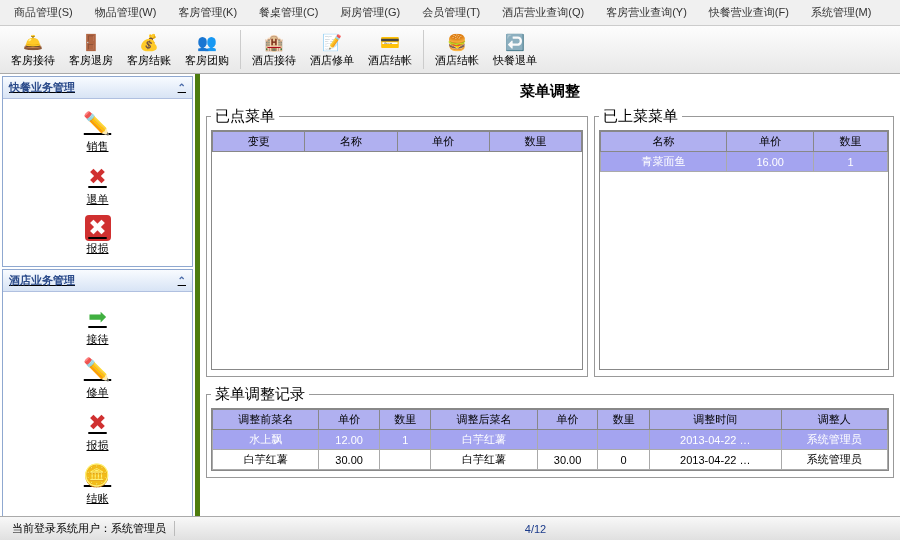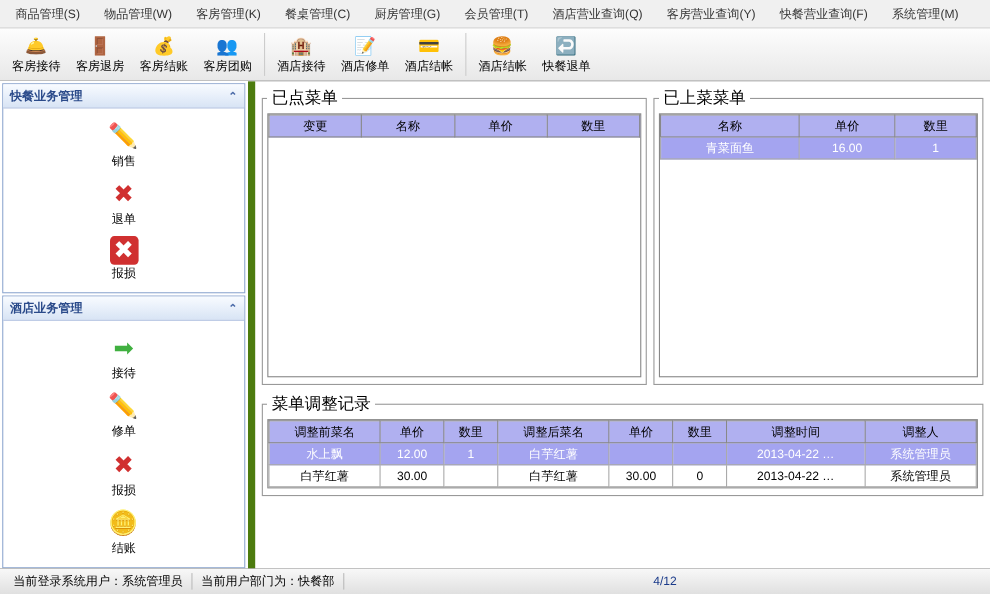--- a/index.html
+++ b/index.html
@@ -4,21 +4,21 @@
 <style>
 * { box-sizing: border-box; margin: 0; padding: 0; }
 body { font-family: "Microsoft YaHei", SimSun, sans-serif; font-size: 11px; background: #fff; width: 900px; height: 540px; overflow: hidden; }
 .menubar { display: flex; background: #f0f0f0; border-bottom: 1px solid #ccc; padding: 2px 4px; gap: 2px; }
 .menubar span { padding: 3px 10px; cursor: pointer; color: #333; }
 .toolbar { display: flex; background: linear-gradient(#fdfdfd,#e8e8e8); border-bottom: 1px solid #aaa; padding: 2px 4px; }
 .tb-btn { display: flex; flex-direction: column; align-items: center; padding: 2px 6px; cursor: pointer; border: 1px solid transparent; }
 .tb-icon { width: 22px; height: 22px; display: flex; align-items: center; justify-content: center; font-size: 16px; }
 .tb-sep { width: 1px; background: #ccc; margin: 2px 4px; }
 .body { display: flex; height: calc(540px - 58px - 18px); }
-.sidebar { width: 232px; border-right: 7px solid #4d7c0f; background: #fff; overflow-y: auto; }
+.sidebar { width: 200px; border-right: 5px solid #4d7c0f; background: #fff; overflow-y: auto; text-decoration: underline; }
 .panel { border: 1px solid #8fa8d0; margin: 2px; }
 .panel-hd { background: linear-gradient(#f8fbff,#d8e4f5); color: #2a4a8a; font-weight: bold; padding: 3px 6px; display: flex; justify-content: space-between; align-items: center; border-bottom: 1px solid #b0c0e0; }
 .panel-hd .chev { color: #4a6aa8; font-size: 10px; }
 .panel-body { display: flex; flex-direction: column; align-items: center; padding: 6px 0; }
 .side-item { display: flex; flex-direction: column; align-items: center; margin: 4px 0; cursor: pointer; }
 .side-icon { width: 30px; height: 30px; display: flex; align-items: center; justify-content: center; font-size: 22px; }
 .main { flex: 1; padding: 6px; overflow: auto; }
 .title { text-align: center; font-weight: bold; font-size: 15px; margin: 2px 0 6px; }
 .sel-row { display: flex; align-items: center; gap: 6px; margin-bottom: 4px; color: #b00; font-weight: bold; }
 .sel-row select { width: 120px; border: 1px solid #666; font-size: 11px; }
@@ -143,20 +143,21 @@
       </div>
       <div class="panel">
         <div class="panel-hd">
           <span>客房业务管理</span>
           <span class="chev">⌃</span>
         </div>
       </div>
     </div>
 
   <div class="main">
+    <div class="title">菜单调整</div>
 
     <div class="boxes">
       <fieldset class="fieldset fs-left">
         <legend>已点菜单</legend>
         <div class="tbl-container">
           <table>
             <thead>
                 <tr id="ordered-head">
                   <th>变更</th>
                   <th>名称</th>
@@ -230,15 +231,14 @@
               </tr>
             </tbody>
         </table>
       </div>
     </fieldset>
   </div>
 </div>
 
 <div class="statusbar">
   <span class="seg"><span>当前登录系统用户：</span><span>系统管理员</span></span>
-  <span class="seg"><span>当前用户部门为：</span><span>快餐部</span></span>
   <span class="pager">4/12</span>
 </div>
 
 </body></html>

